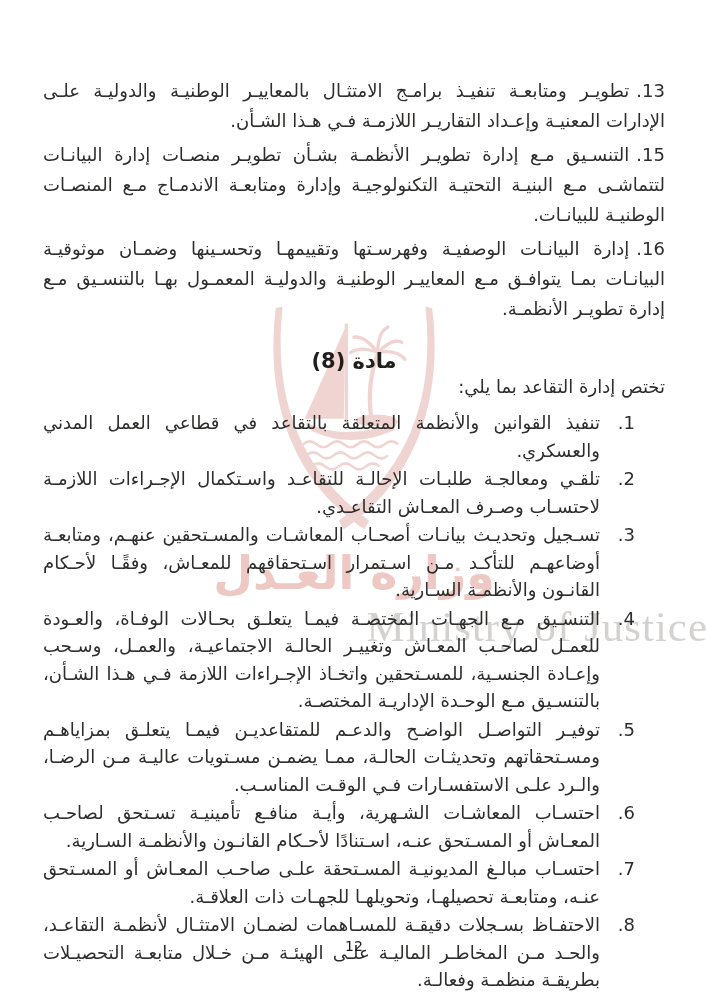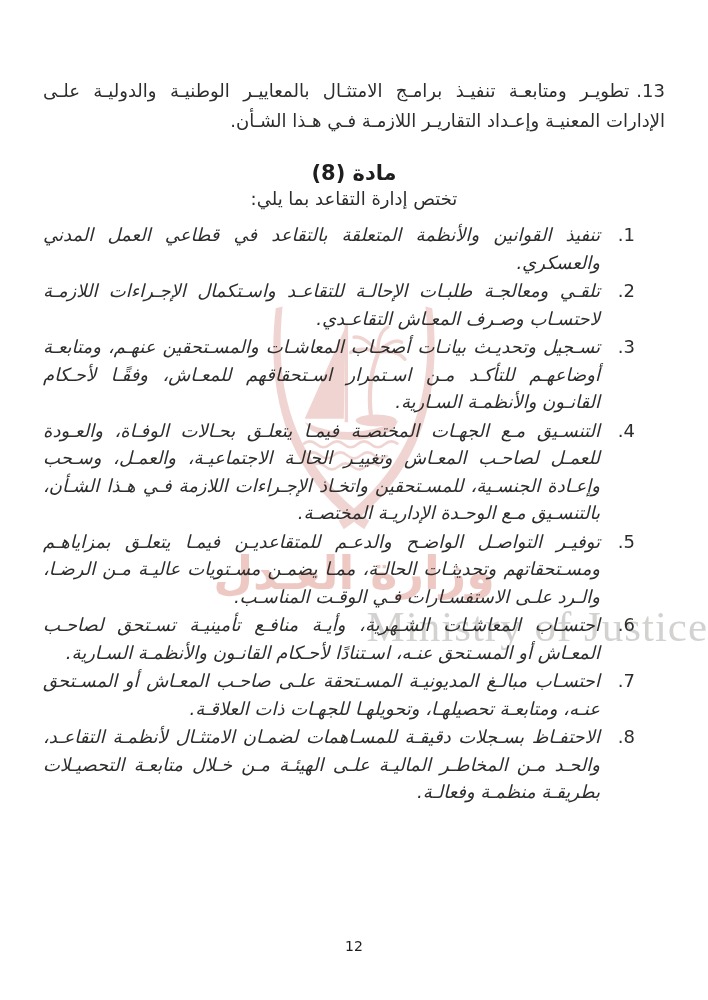--- a/index.html
+++ b/index.html
@@ -40,32 +40,32 @@
     text-align:justify;
   }
   .item .num{white-space:nowrap;margin-inline-end:7px;margin-top:48px;}
   .article-title{
     margin:25px 0 0 0;
     text-align:center;
     font-size:21px;font-weight:bold;color:#1f1e1d;
   }
   .intro{
     margin:0 0 9px 0;
-    text-align:center;
+    text-align:right;
     font-size:18px;line-height:27px;
   }
   .sub-list{padding-right:30px;}
   .sub-item{
     display:flex;
     gap:9px;
     font-size:18px;line-height:27.5px;
     margin:0 0 1px 0;
   }
   .sub-item .num{flex:0 0 26px;text-align:right;white-space:nowrap;}
-  .sub-item .txt{flex:1;text-align:justify;font-style:italic;}
+  .sub-item .txt{flex:1;text-align:justify;}
   .page-number{
     position:absolute;z-index:1;
     top:938px;width:100%;
     text-align:center;
     font-size:14px;color:#1f1e1d;
   }
 </style>
 </head>
 <body>
 
@@ -95,20 +95,22 @@
       <path d="M50,204 q8,-7 16,0 t16,0 t16,0 t16,0 t16,0" stroke="#e3b2ac" stroke-width="3"></path>
     </svg>
     <div class="wm-ar">وزارة العـدل</div>
     <div class="wm-en">Ministry of Justice</div>
   </div>
 
   <div class="content">
 
     <section class="top-list">
       <p class="item"><span class="num">13.</span><span>تطويـر ومتابعـة تنفيـذ برامـج الامتثـال بالمعاييـر الوطنيـة والدوليـة علـى الإدارات المعنيـة وإعـداد التقاريـر اللازمـة فـي هـذا الشـأن.</span></p>
+      <p class="item"><span class="num">15.</span><span>التنسـيق مـع إدارة تطويـر الأنظمـة بشـأن تطويـر منصـات إدارة البيانـات لتتماشـى مـع البنيـة التحتيـة التكنولوجيـة وإدارة ومتابعـة الاندمـاج مـع المنصـات الوطنيـة للبيانـات.</span></p>
+      <p class="item"><span class="num">16.</span><span>إدارة البيانـات الوصفيـة وفهرسـتها وتقييمهـا وتحسـينها وضمـان موثوقيـة البيانـات بمـا يتوافـق مـع المعاييـر الوطنيـة والدوليـة المعمـول بهـا بالتنسـيق مـع إدارة تطويـر الأنظمـة.</span></p>
     </section>
 
     <h2 class="article-title">مادة (8)</h2>
 
     <p class="intro">تختص إدارة التقاعد بما يلي:</p>
 
     <section class="sub-list">
       <div class="sub-item">
         <span class="num">1.</span>
         <div class="txt">تنفيذ القوانين والأنظمة المتعلقة بالتقاعد في قطاعي العمل المدني والعسكري.</div>

